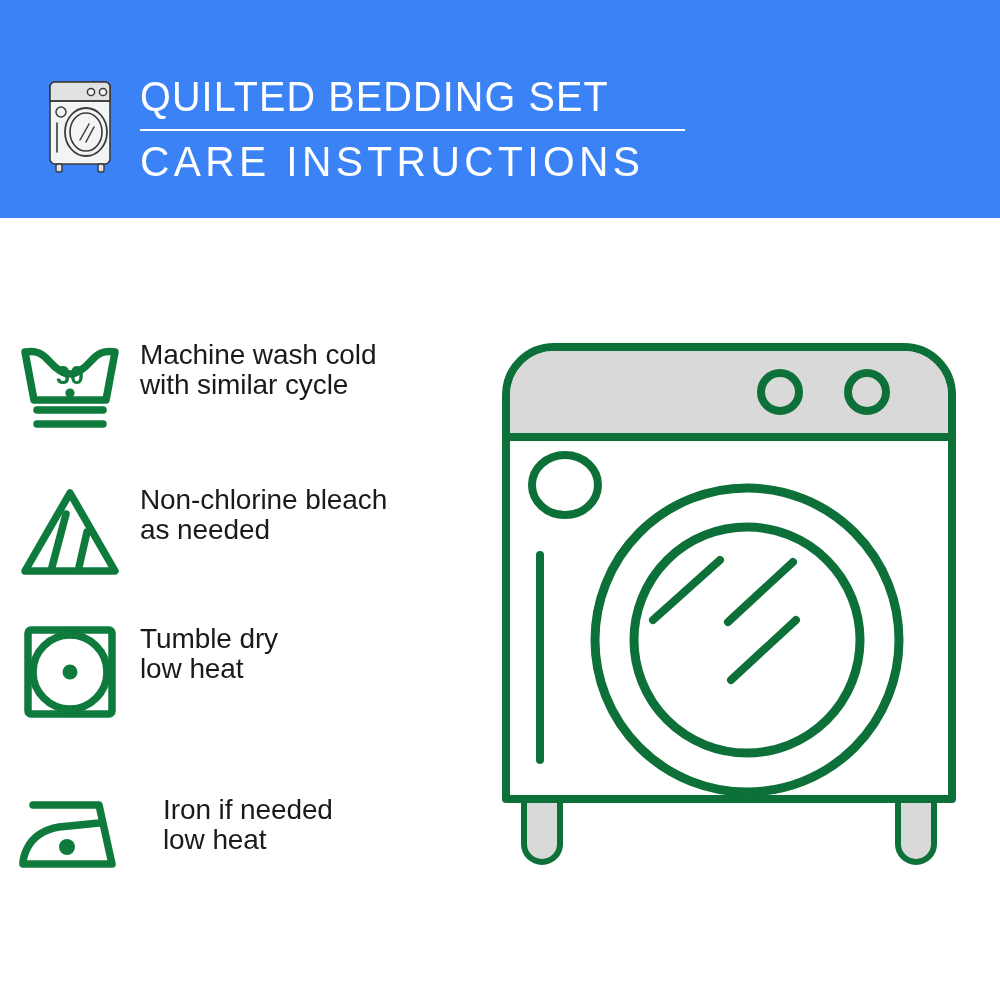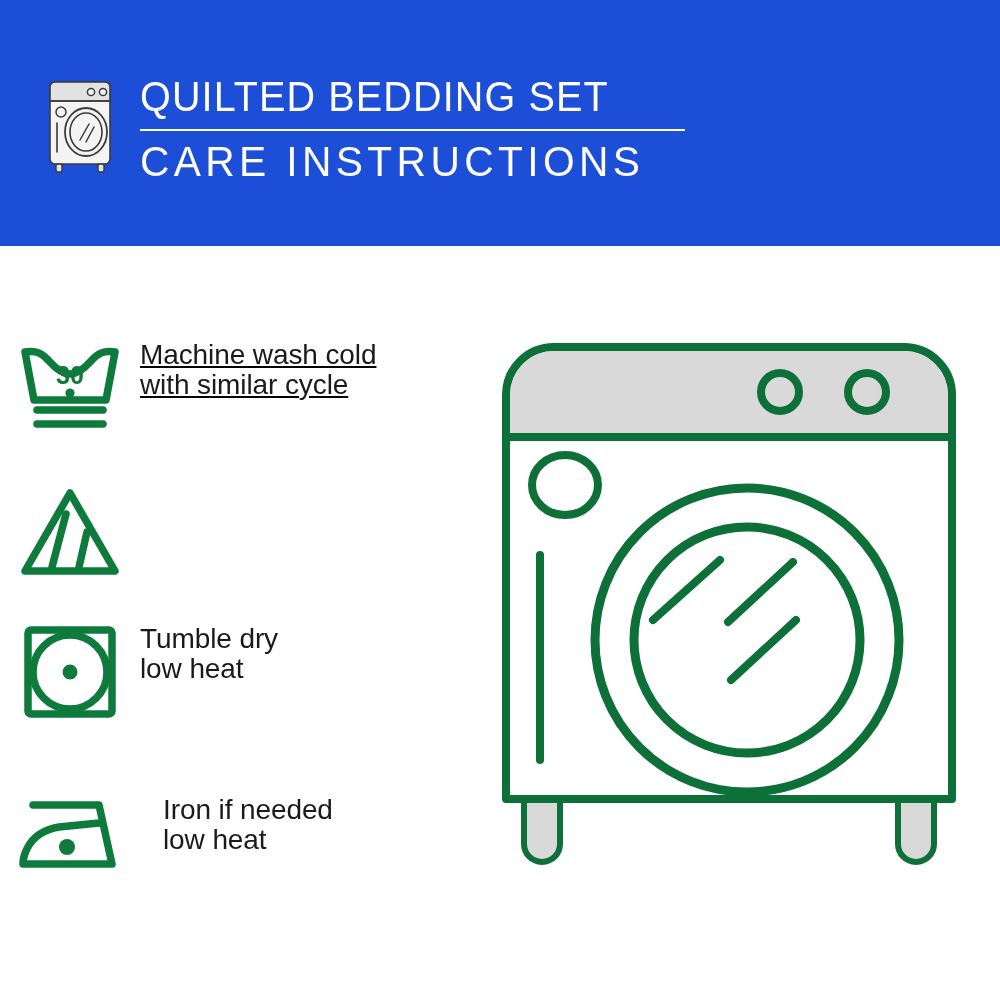--- a/index.html
+++ b/index.html
@@ -17,22 +17,22 @@
     background: #ffffff;
     overflow: hidden;
   }
 
   
   #header {
     position: absolute;
     left: 0;
     top: 0;
     width: 1000px;
-    height: 246px;
-    background: #1d4ed8;
+    height: 218px;
+    background: #3b82f6;
   }
   #header-logo {
     position: absolute;
     left: 47px;
     top: 72px;
     width: 72px;
     height: 102px;
   }
   #header-titles {
     position: absolute;
@@ -93,21 +93,21 @@
   .care-text {
     color: #1a1a1a;
     font-size: 28px;
     line-height: 29.5px;
     letter-spacing: -0.1px;
     font-weight: 400;
     padding-top: 2px;
   }
   .care-text span { display: block; }
 
-  #row-wash   { top: 100px; text-decoration: underline; }
+  #row-wash   { top: 100px; }
   #row-bleach { top: 245px; }
   #row-dry    { top: 384px; }
   #row-iron   { top: 555px; gap: 23px; }
 
   
   #machine-illustration {
     position: absolute;
     left: 480px;
     top: 320px;
     width: 520px;
@@ -177,20 +177,24 @@
 
     <div class="care-row" id="row-bleach">
       <div class="care-icon">
         <svg width="110" height="98" viewBox="0 0 110 98" xmlns="http://www.w3.org/2000/svg">
           <g fill="none" stroke="#0e7a3c" stroke-width="7.5" stroke-linecap="round" stroke-linejoin="round">
             <path d="M55 10 L 100 88 L 10 88 Z"></path>
             <line x1="51" y1="31" x2="37" y2="84"></line>
             <line x1="72" y1="49" x2="64" y2="84"></line>
           </g>
         </svg>
+      </div>
+      <div class="care-text">
+        <span>Non-chlorine bleach</span>
+        <span>as needed</span>
       </div>
     </div>
 
     <div class="care-row" id="row-dry">
       <div class="care-icon">
         <svg width="100" height="100" viewBox="0 0 100 100" xmlns="http://www.w3.org/2000/svg">
           <g fill="none" stroke="#0e7a3c" stroke-width="7.5" stroke-linejoin="round">
             <rect x="8" y="8" width="84" height="84" rx="3"></rect>
             <circle cx="50" cy="50" r="37"></circle>
           </g>

